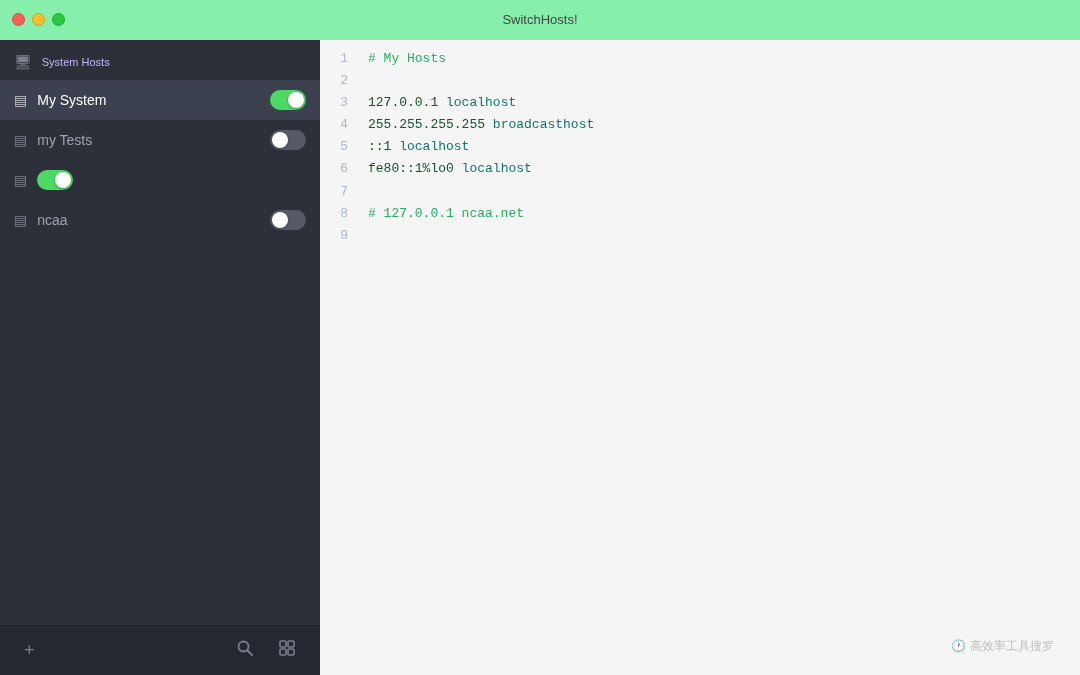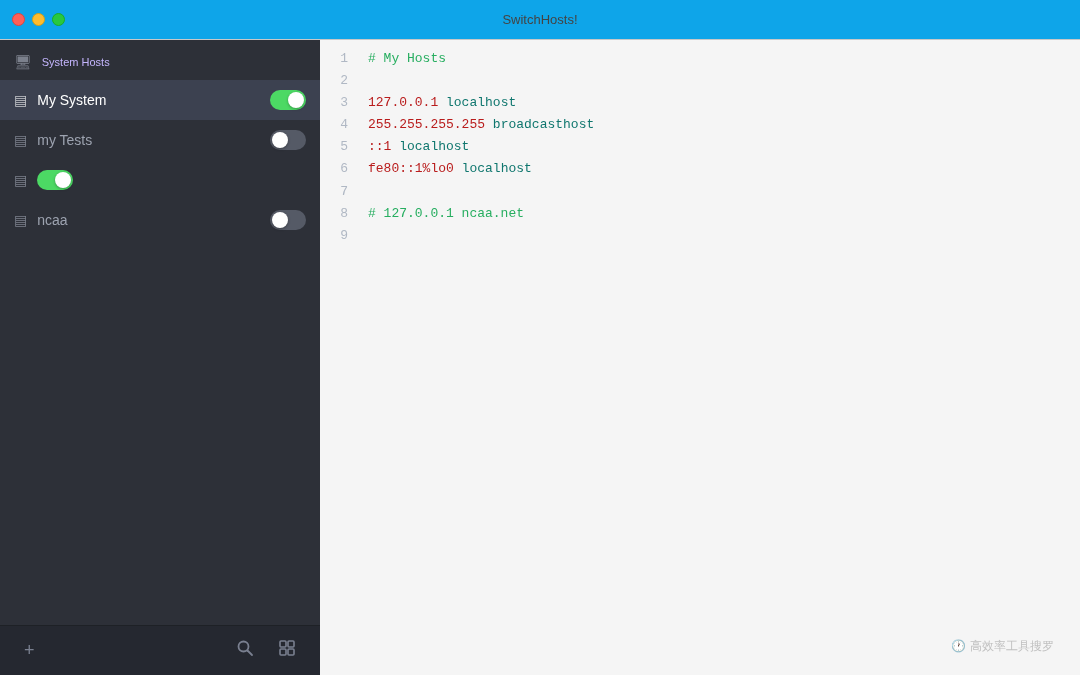--- a/index.html
+++ b/index.html
@@ -10,21 +10,21 @@
       overflow: hidden;
       font-family: -apple-system, BlinkMacSystemFont, 'Helvetica Neue', Arial, sans-serif;
       background: #e8e8e8;
       display: flex;
       flex-direction: column;
     }
 
     
     .titlebar {
       height: 40px;
-      background: #0ea5e9;
+      background: #86efac;
       display: flex;
       align-items: center;
       justify-content: center;
       position: relative;
       border-bottom: 1px solid #c8c8c8;
       flex-shrink: 0;
     }
 
     .titlebar-title {
       font-size: 13px;
@@ -204,21 +204,21 @@
     }
 
     .code-line {
       display: block;
       line-height: 1.7;
       font-size: 13px;
       white-space: pre;
     }
 
     .code-comment { color: #27ae60; }
-    .code-ip { color: #b91c1c; font-weight: 500; }
+    .code-ip { color: #14532d; font-weight: 500; }
     .code-host { color: #0f766e; }
     .code-empty { color: transparent; }
 
     
     .watermark {
       position: absolute;
       bottom: 20px;
       right: 26px;
       color: #c0c0c0;
       font-size: 12px;

